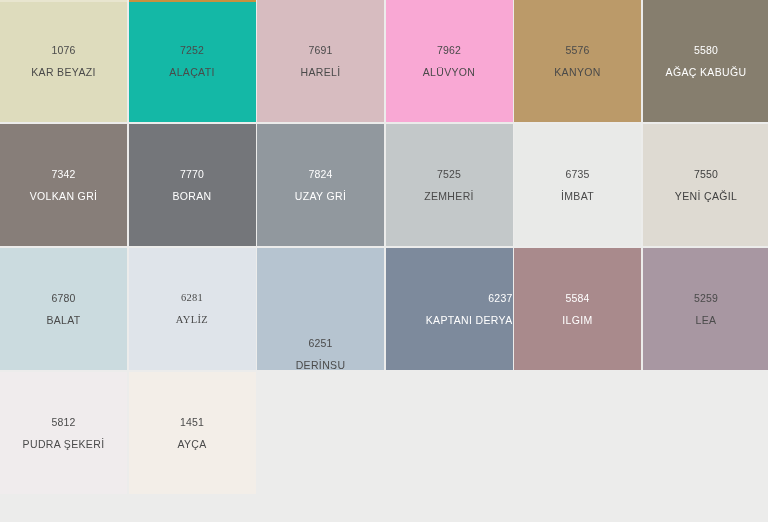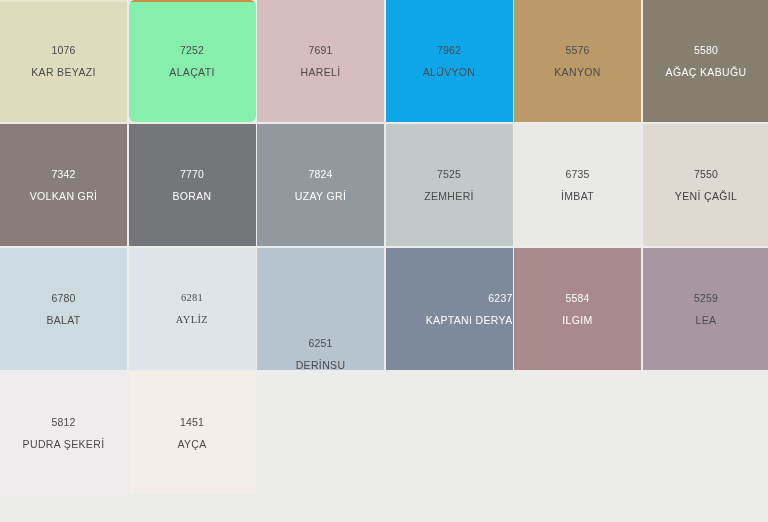--- a/index.html
+++ b/index.html
@@ -57,30 +57,30 @@
 </style>
 </head>
 <body style="background: rgb(236, 236, 235);">
 
 <div id="palette-grid">
     <div class="swatch" style="background: rgb(222, 220, 189); color: rgb(74, 74, 74);">
       <div class="top-accent" style="background: rgb(232, 229, 207);"></div>
       <div class="code">1076</div>
       <div class="name">KAR BEYAZI</div>
     </div>
-    <div class="swatch" style="background: #86efac; color: rgb(74, 74, 74); border-radius: 6px;">
+    <div class="swatch" style="background: #14b8a6; color: rgb(74, 74, 74);">
       <div class="top-accent" style="background: rgb(201, 145, 63);"></div>
       <div class="code">7252</div>
       <div class="name">ALAÇATI</div>
     </div>
     <div class="swatch" style="background: rgb(215, 188, 192); color: rgb(74, 74, 74);">
       <div class="code">7691</div>
       <div class="name">HARELİ</div>
     </div>
-    <div class="swatch" style="background: #0ea5e9; color: rgb(74, 74, 74); justify-content: center;">
+    <div class="swatch" style="background: #f9a8d4; color: rgb(74, 74, 74); justify-content: center;">
       <div class="code">7962</div>
       <div class="name">ALÜVYON</div>
     </div>
     <div class="swatch" style="background: rgb(187, 154, 105); color: rgb(74, 74, 74);">
       <div class="code">5576</div>
       <div class="name">KANYON</div>
     </div>
     <div class="swatch" style="background: rgb(134, 126, 110); color: rgb(255, 255, 255);">
       <div class="code">5580</div>
       <div class="name">AĞAÇ KABUĞU</div>

